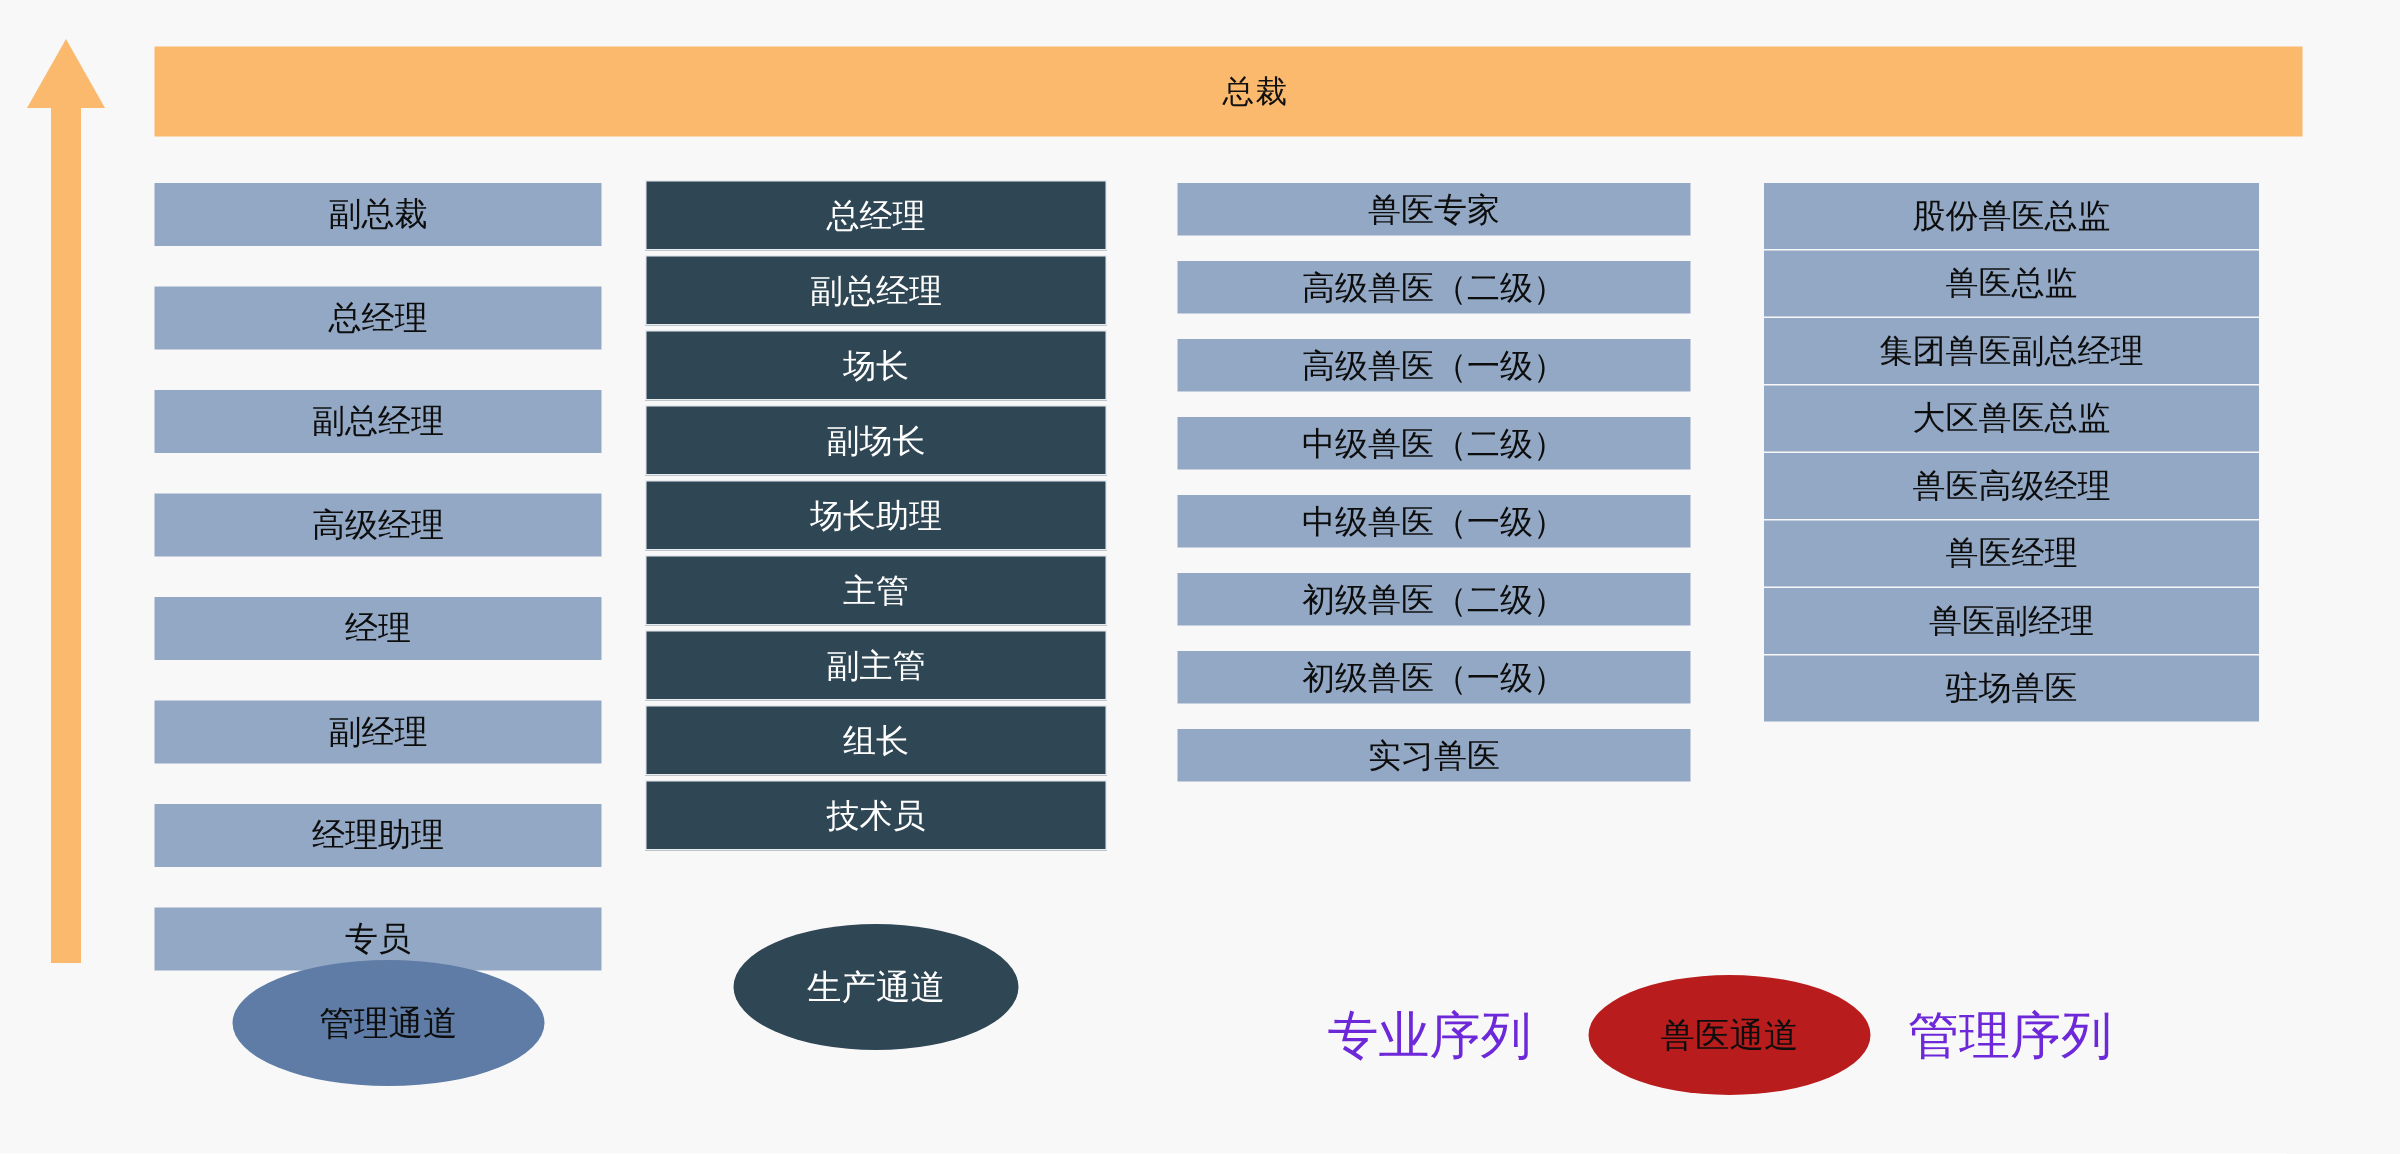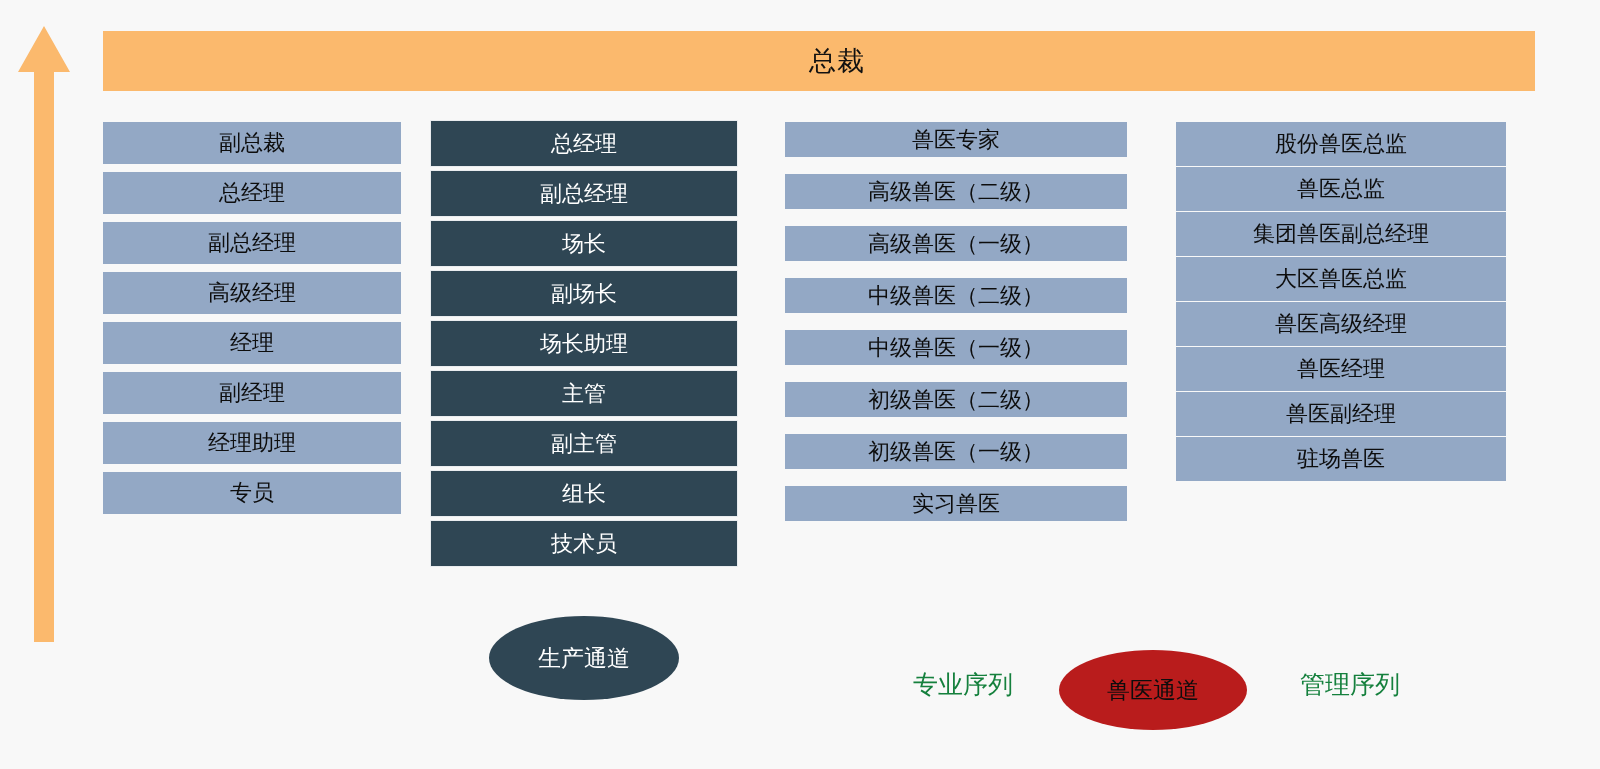--- a/index.html
+++ b/index.html
@@ -32,21 +32,21 @@
     left: 103px;
     top: 31px;
     width: 1432px;
     height: 60px;
     background: #fbb96d;
     display: flex;
     align-items: center;
     justify-content: center;
   }
   #top-banner .banner-label {
-    font-size: 27px;
+    font-size: 21px;
     color: #111111;
     letter-spacing: 1px;
     margin-left: 36px;
   }
 
   
   .column {
     position: absolute;
     display: flex;
     flex-direction: column;
@@ -69,21 +69,21 @@
     background: #93a8c5;
     color: #0d0d0d;
   }
   .rank-box.dark {
     background: #2f4654;
     color: #ffffff;
     border: 1px solid #e9ecef;
   }
 
   
-  #column-management .rank-box { height: 42px; margin-bottom: 8px; }
+  #column-management .rank-box { height: 42px; margin-bottom: 27px; }
   #column-production .rank-box { height: 47px; margin-bottom: 3px; }
   #column-vet-pro    .rank-box { height: 35px; margin-bottom: 17px; }
   #column-vet-mgmt   .rank-box { height: 44px; margin-bottom: 1px; }
   .column .rank-box:last-child { margin-bottom: 0; }
 
   
   .channel-ellipse {
     position: absolute;
     display: flex;
     align-items: center;
@@ -100,24 +100,23 @@
     left: 489px; top: 616px; width: 190px; height: 84px;
     background: #2f4654; color: #ffffff;
   }
   #channel-veterinary {
     left: 1059px; top: 650px; width: 188px; height: 80px;
     background: #b91c1c; color: #0d0d0d;
   }
 
   .series-label {
     position: absolute;
-    font-size: 25px;
-    color: #15803d;
+    font-size: 34px;
+    color: #6d28d9;
     white-space: nowrap;
-    margin-left: 28px;
   }
   #series-professional { left: 885px;  top: 668px; }
   #series-management   { left: 1272px; top: 668px; }
 </style>
 </head>
 <body>
 
 <div id="canvas">
 
   <div id="growth-arrow">
@@ -168,20 +167,21 @@
     <div class="rank-box light">股份兽医总监</div>
     <div class="rank-box light">兽医总监</div>
     <div class="rank-box light">集团兽医副总经理</div>
     <div class="rank-box light">大区兽医总监</div>
     <div class="rank-box light">兽医高级经理</div>
     <div class="rank-box light">兽医经理</div>
     <div class="rank-box light">兽医副经理</div>
     <div class="rank-box light">驻场兽医</div>
   </div>
 
+  <div class="channel-ellipse" id="channel-management">管理通道</div>
 
   <div class="channel-ellipse" id="channel-production">生产通道</div>
 
   <div class="channel-ellipse" id="channel-veterinary">兽医通道</div>
 
   <div class="series-label" id="series-professional">专业序列</div>
 
   <div class="series-label" id="series-management">管理序列</div>
 
 </div>

